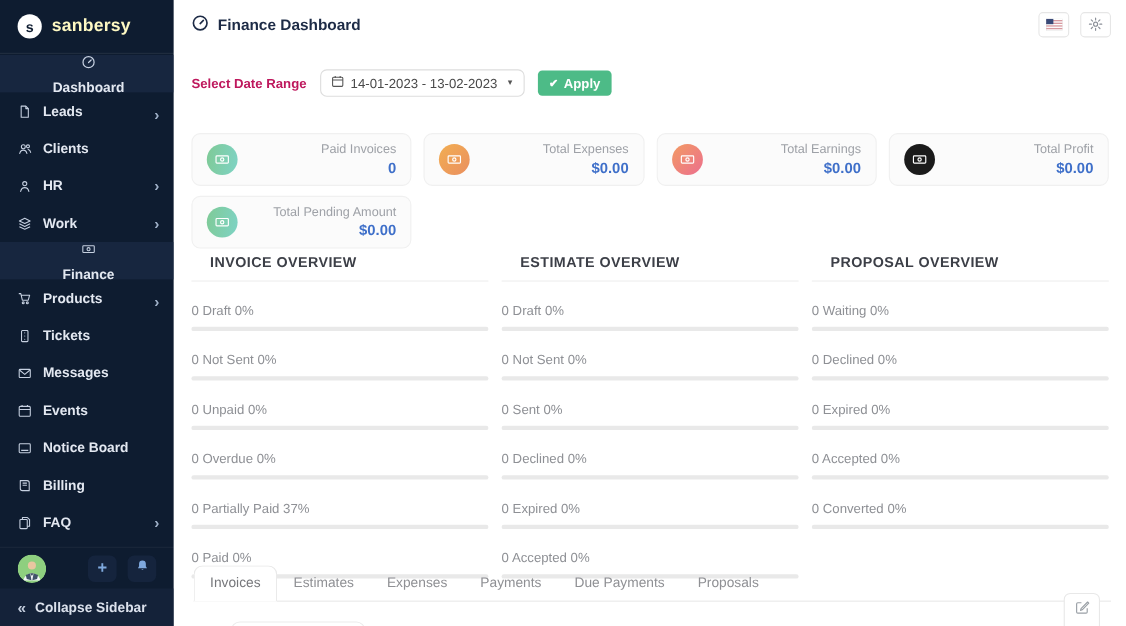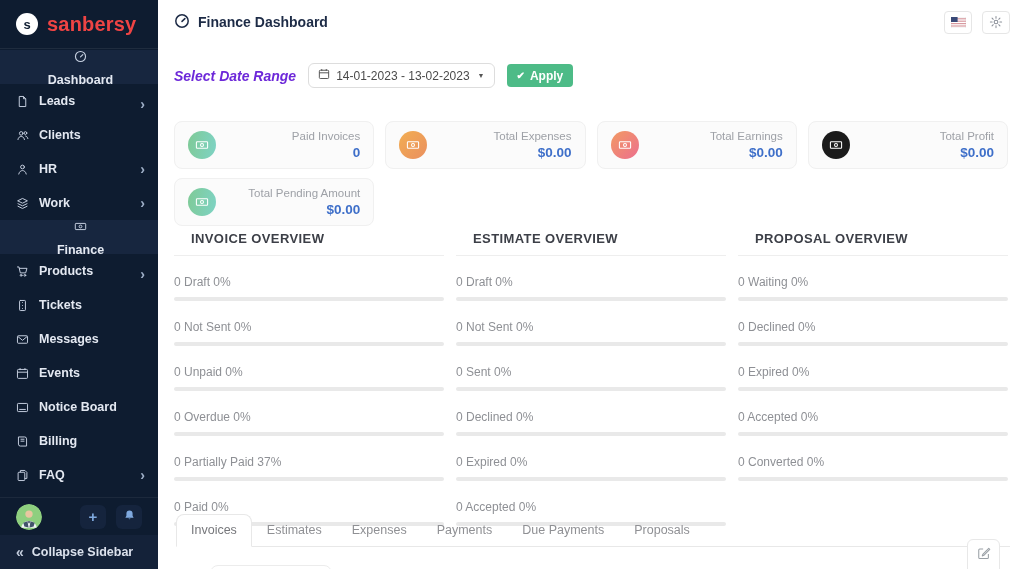--- a/index.html
+++ b/index.html
@@ -3,21 +3,21 @@
 <meta charset="utf-8">
 <style>
   * { box-sizing: border-box; margin: 0; padding: 0; }
   html, body { width: 1024px; height: 569px; overflow: hidden; }
   body { font-family: "Liberation Sans", sans-serif; background: #fff; position: relative; }
 
   
   .sidebar { position: absolute; left: 0; top: 0; width: 158px; height: 569px; background: #0e1c30; color: #dde3ed; }
   .logo-row { height: 49px; display: flex; align-items: center; gap: 9px; padding: 0 16px; border-bottom: 1px solid rgba(255,255,255,0.07); cursor: pointer; }
   .logo-circle { width: 22px; height: 22px; border-radius: 50%; background: #fff; color: #0e1c30; display: flex; align-items: center; justify-content: center; font-weight: 800; font-size: 13px; }
-  .brand { font-weight: 700; font-size: 20px; color: #ef4444; letter-spacing: .2px; }
+  .brand { font-weight: 700; font-size: 16px; color: #fef9c3; letter-spacing: .2px; }
   .nav { position: absolute; top: 50px; left: 0; right: 0; }
   .nav-item { height: 34px; display: flex; align-items: center; gap: 10px; padding: 0 13px 0 16px; font-size: 12.5px; font-weight: 600; color: #e3e8f1; cursor: pointer; }
   .nav-item.active { background: #17263f; flex-direction: column; }
   .nav-item .nicon { color: #c6d0e0; display: flex; }
   .nav-item .nicon svg { width: 13px; height: 13px; display: block; }
   .nav-item .chev { margin-left: auto; color: #9fb0c8; font-size: 14px; line-height: 1; }
   .sidebar-footer { position: absolute; bottom: 34px; left: 0; right: 0; height: 38px; display: flex; align-items: center; padding: 0 16px; border-top: 1px solid rgba(255,255,255,0.06); }
   .avatar { width: 26px; height: 26px; border-radius: 50%; overflow: hidden; cursor: pointer; flex: none; }
   .avatar svg { display: block; width: 26px; height: 26px; }
   .plus-btn { margin-left: 38px; width: 26px; height: 24px; border-radius: 6px; background: #15243d; color: #7fa9de; font-size: 15px; font-weight: 700; display: flex; align-items: center; justify-content: center; cursor: pointer; }
@@ -29,21 +29,21 @@
   
   .main { position: absolute; left: 158px; top: 0; width: 866px; height: 569px; background: #fff; }
   .topbar { position: absolute; top: 8px; left: 16px; right: 14px; height: 28px; display: flex; align-items: center; }
   .page-title { display: flex; align-items: center; gap: 8px; font-size: 14px; font-weight: 700; color: #1d2b46; }
   .page-title svg { width: 16px; height: 16px; }
   .top-actions { margin-left: auto; display: flex; gap: 10px; }
   .icon-btn { width: 28px; height: 23px; background: #fff; border: 1px solid #e6e6e6; border-radius: 4px; display: flex; align-items: center; justify-content: center; cursor: pointer; }
   .icon-btn svg { display: block; }
 
   .filter-row { position: absolute; top: 63px; left: 16px; display: flex; align-items: center; gap: 12px; }
-  .filter-label { font-size: 14px; font-weight: 700; color: #6d28d9; font-style: italic; }
+  .filter-label { font-size: 12px; font-weight: 700; color: #be185d; }
   .date-input { display: flex; align-items: center; gap: 6px; border: 1px solid #ddd; border-radius: 6px; background: #fff; height: 25px; padding: 0 9px; font-size: 12px; color: #4a4a4a; cursor: pointer; }
   .date-input svg { width: 12px; height: 12px; }
   .date-input .caret { font-size: 7px; color: #555; margin-left: 2px; }
   .apply-btn { height: 23px; padding: 0 10px; background: #4dbb87; border: none; border-radius: 4px; color: #fff; font-size: 12px; font-weight: 700; display: flex; align-items: center; gap: 5px; cursor: pointer; font-family: inherit; }
   .apply-btn .check { font-size: 10px; }
 
   .cards { position: absolute; top: 121px; left: 16px; right: 16px; display: grid; grid-template-columns: repeat(4, 1fr); gap: 9px 11px; }
   .stat-card { height: 48px; background: #fbfbfb; border: 1px solid #f0f0f0; border-radius: 8px; display: flex; align-items: center; padding: 0 13px; cursor: pointer; }
   .stat-card.col1 { grid-column: 1; }
   .stat-icon { width: 28px; height: 28px; border-radius: 50%; display: flex; align-items: center; justify-content: center; flex: none; }

